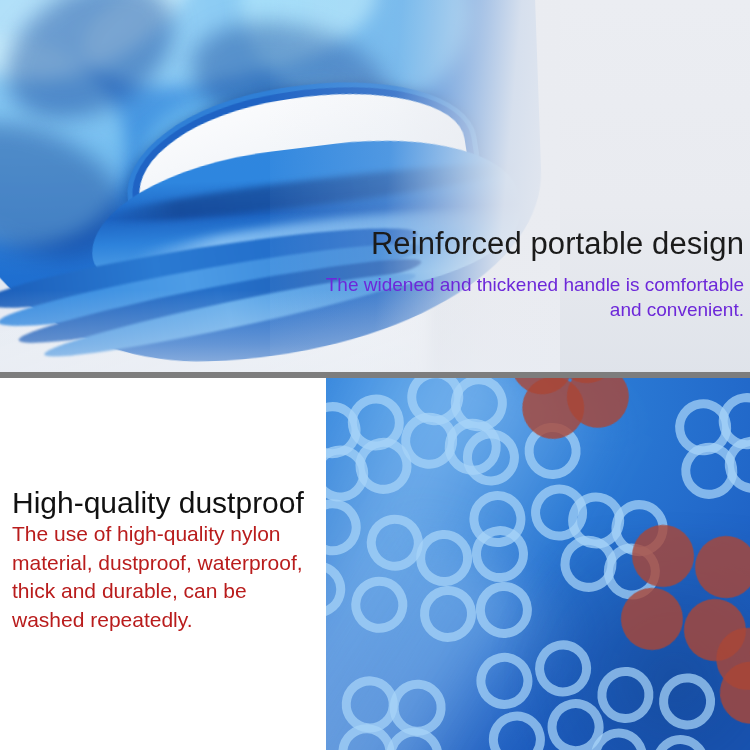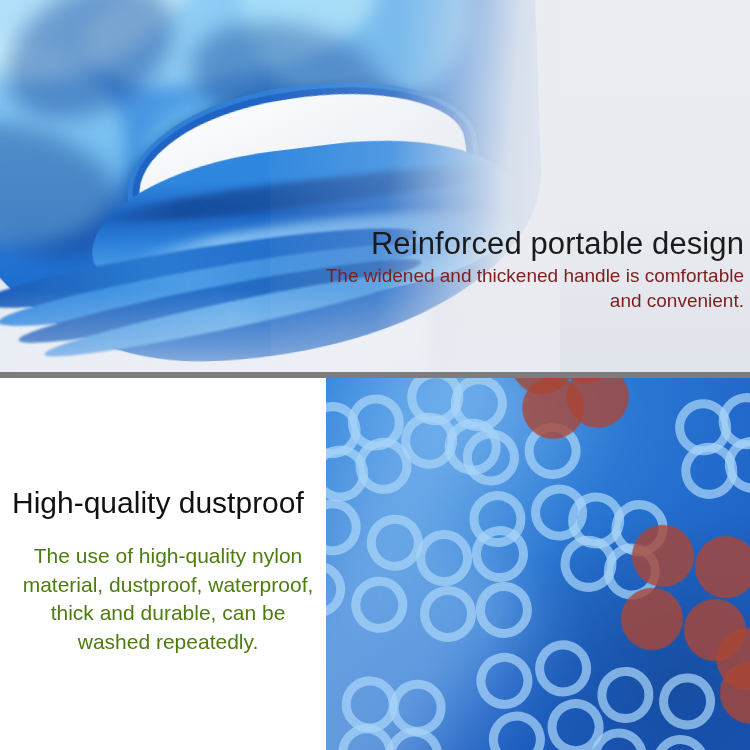--- a/index.html
+++ b/index.html
@@ -97,37 +97,37 @@
     position:absolute; left:0; bottom:-10px; width:620px; height:120px;
     background:linear-gradient(0deg, rgba(232,236,243,.95) 0%, rgba(232,236,243,.35) 55%, rgba(232,236,243,0) 100%);
   }
 
   
   .top-text { position:absolute; right:6px; top:224px; width:420px; text-align:right; }
   .headline {
     font-size:31px; line-height:39px; color:#1b1b1b; font-weight:400; letter-spacing:.1px;
   }
   .subline {
-    font-size:19px; line-height:25px; color:#7f1d1d; font-weight:400;
+    margin-top:9px; font-size:19px; line-height:25px; color:#6d28d9; font-weight:400;
   }
 
   
   .divider {
     position:absolute; left:0; top:372px; width:750px; height:6px;
     background:#7d7d7d;
   }
 
   
   .panel-bottom-left {
     position:absolute; left:0; top:378px; width:326px; height:372px;
     background:#ffffff;
   }
   .bl-text { position:absolute; left:12px; top:108px; width:312px; }
   .bl-heading { font-size:30px; line-height:34px; color:#111111; font-weight:400; white-space:nowrap; }
-  .bl-body { margin-top:22px; font-size:21px; line-height:28.5px; color:#4d7c0f;text-align:center; }
+  .bl-body { font-size:21px; line-height:28.5px; color:#b91c1c; }
 
   .panel-bottom-right {
     position:absolute; left:326px; top:378px; width:424px; height:372px;
     overflow:hidden;
     background:
       radial-gradient(130% 110% at 20% 5%, #3d8fe2 0%, #2a79d4 38%, #1f63c6 70%, #1a58bb 100%);
   }
   
   .sheen {
     position:absolute; left:-130px; top:-60px; width:300px; height:640px;

